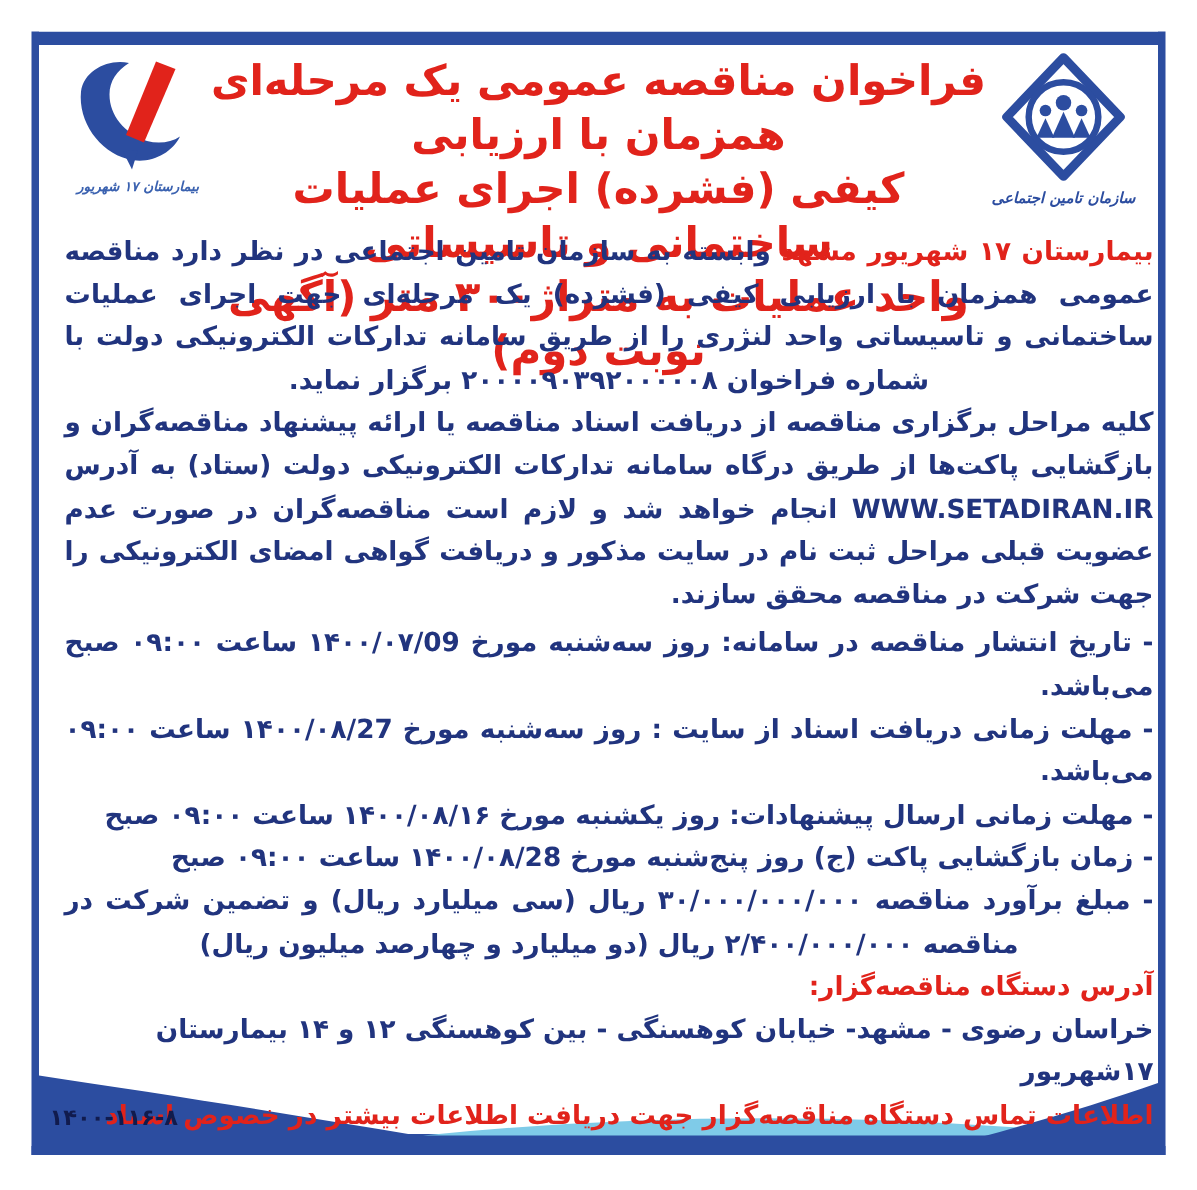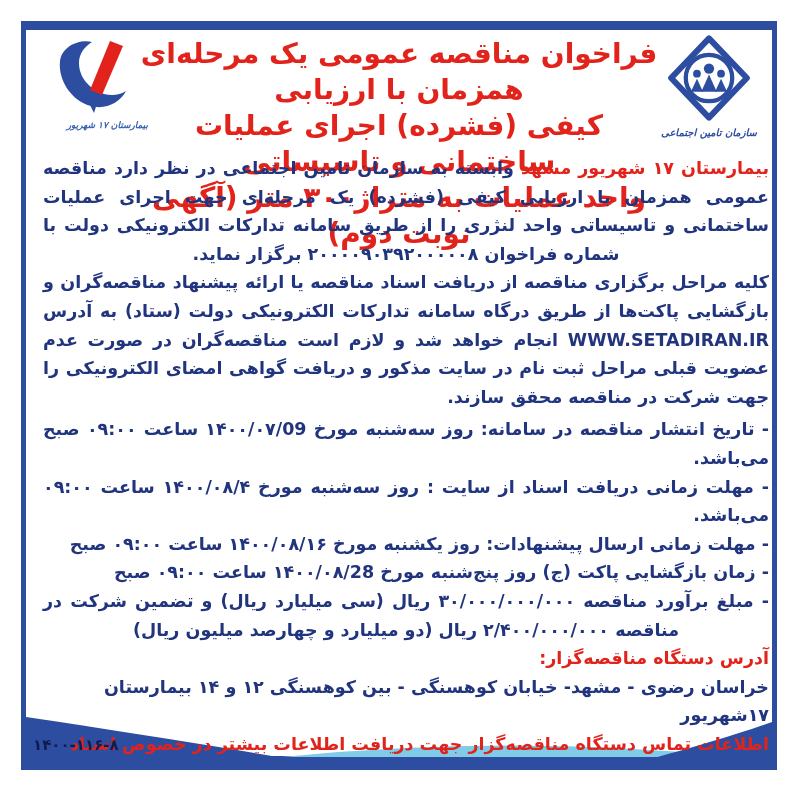--- a/index.html
+++ b/index.html
@@ -33,21 +33,21 @@
   .topbar{
     position:absolute;top:0;left:0;right:0;height:9px;
     background:var(--blue);
   }
   .header{
     position:relative;
     height:128px;
     padding-top:13px;
   }
   .logo{position:absolute;text-align:center;}
-  .logo-hospital{right:auto;left:10px;top:16px;width:112px;text-align:right;}
+  .logo-hospital{right:auto;left:10px;top:16px;width:112px;}
   .logo-tamin{right:8px;top:14px;width:110px;}
   .logo-caption-tamin{
     margin-top:2px;
     font-size:10px;font-weight:bold;font-style:italic;
     color:var(--blue);
     white-space:nowrap;
   }
   .logo-caption-hospital{
     margin-top:1px;
     font-size:9px;font-weight:bold;font-style:italic;
@@ -143,21 +143,21 @@
     <div class="main">
       <p class="p-intro">
         <span class="red">بیمارستان ۱۷ شهریور مشهد</span>
         <span>وابسته به سازمان تامین اجتماعی در نظر دارد مناقصه عمومی همزمان با ارزیابی کیفی (فشرده) یک مرحله‌ای جهت اجرای عملیات ساختمانی و تاسیساتی واحد لنژری را از طریق سامانه تدارکات الکترونیکی دولت با شماره فراخوان ۲۰۰۰۰۹۰۳۹۲۰۰۰۰۰۸ برگزار نماید.</span>
       </p>
 
       <p class="p-setad">کلیه مراحل برگزاری مناقصه از دریافت اسناد مناقصه یا ارائه پیشنهاد مناقصه‌گران و بازگشایی پاکت‌ها از طریق درگاه سامانه تدارکات الکترونیکی دولت (ستاد) به آدرس WWW.SETADIRAN.IR انجام خواهد شد و لازم است مناقصه‌گران در صورت عدم عضویت قبلی مراحل ثبت نام در سایت مذکور و دریافت گواهی امضای الکترونیکی را جهت شرکت در مناقصه محقق سازند.</p>
 
       <div class="bullets">
         <p>- تاریخ انتشار مناقصه در سامانه: روز سه‌شنبه مورخ ۱۴۰۰/۰۷/09 ساعت ۰۹:۰۰ صبح می‌باشد.</p>
-        <p>- مهلت زمانی دریافت اسناد از سایت : روز سه‌شنبه مورخ ۱۴۰۰/۰۸/۴ ساعت ۰۹:۰۰ می‌باشد.</p>
+        <p>- مهلت زمانی دریافت اسناد از سایت : روز سه‌شنبه مورخ ۱۴۰۰/۰۸/27 ساعت ۰۹:۰۰ می‌باشد.</p>
         <p>- مهلت زمانی ارسال پیشنهادات: روز یکشنبه مورخ ۱۴۰۰/۰۸/۱۶ ساعت ۰۹:۰۰ صبح</p>
         <p>- زمان بازگشایی پاکت (ج) روز پنج‌شنبه مورخ ۱۴۰۰/۰۸/28 ساعت ۰۹:۰۰ صبح</p>
         <p class="bullet-amount">- مبلغ برآورد مناقصه ۳۰/۰۰۰/۰۰۰/۰۰۰ ریال (سی میلیارد ریال) و تضمین شرکت در مناقصه ۲/۴۰۰/۰۰۰/۰۰۰ ریال (دو میلیارد و چهارصد میلیون ریال)</p>
       </div>
 
       <p class="red heading-red">آدرس دستگاه مناقصه‌گزار:</p>
       <p class="line-right">خراسان رضوی - مشهد- خیابان کوهسنگی - بین کوهسنگی ۱۲ و ۱۴ بیمارستان ۱۷شهریور</p>
 
       <p class="red heading-red">اطلاعات تماس دستگاه مناقصه‌گزار جهت دریافت اطلاعات بیشتر در خصوص اسناد مناقصه:</p>
 

